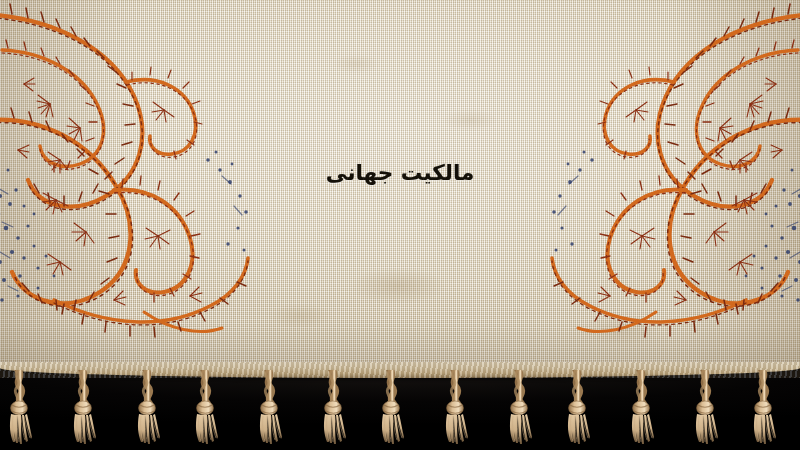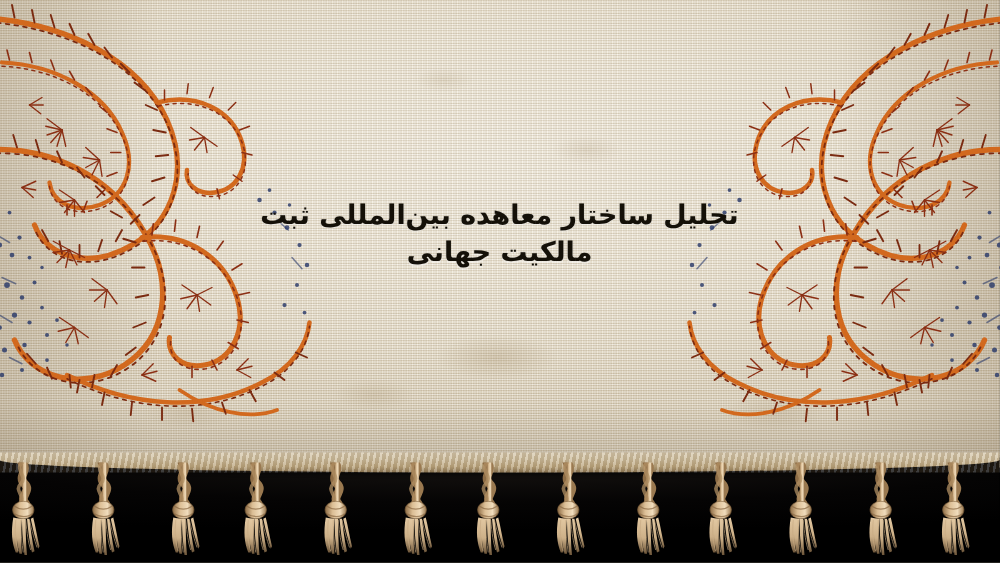--- a/index.html
+++ b/index.html
@@ -595,21 +595,20 @@
           <path d="M8 222 l11 5"></path>
           <path d="M6 252 l10 6"></path>
         <path d="M14 286 l10 5"></path>
           <path d="M228 176 l9 8"></path>
           <path d="M240 206 l8 9"></path>
       </g>
     </svg>
   </div>
 
   <div class="title-block">
-    <div class="title-line">تحلیل ساختار معاهده بین‌المللی ثبت</div>
     <div class="title-line">مالکیت جهانی</div>
   </div>
 
   <div class="band"></div>
   <div class="edge"></div>
   <div class="fringe" id="fringe">
       <div class="tassel" style="left: 6px;">
         <svg viewBox="0 0 34 74" aria-hidden="true">
           <defs>
             <linearGradient id="cg0" x1="0" y1="0" x2="1" y2="0">

